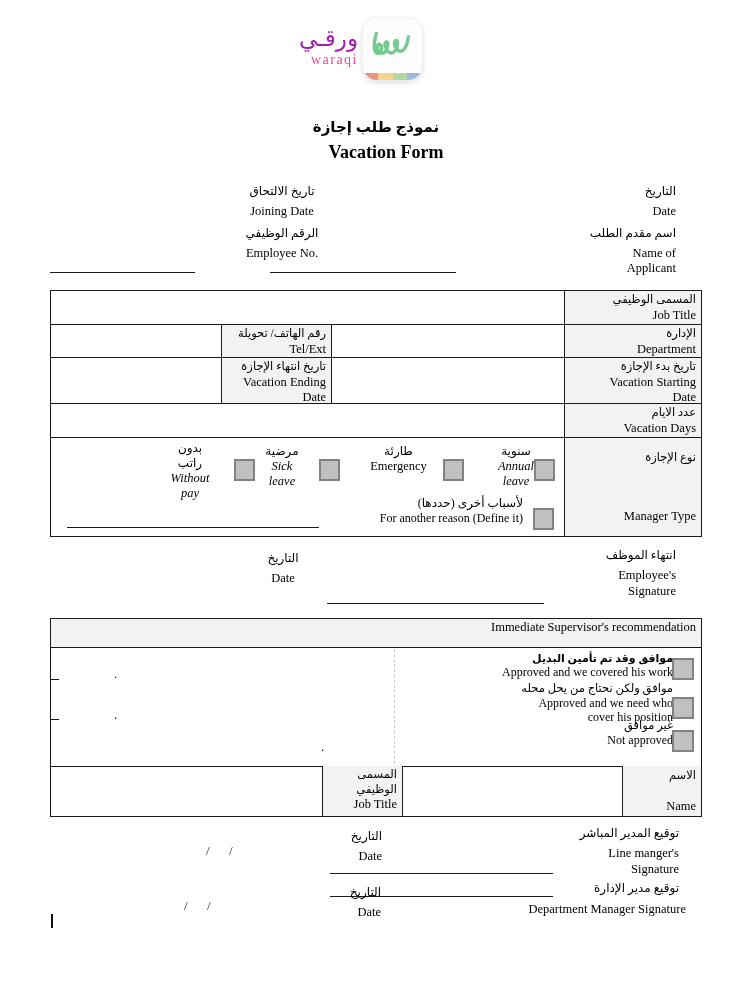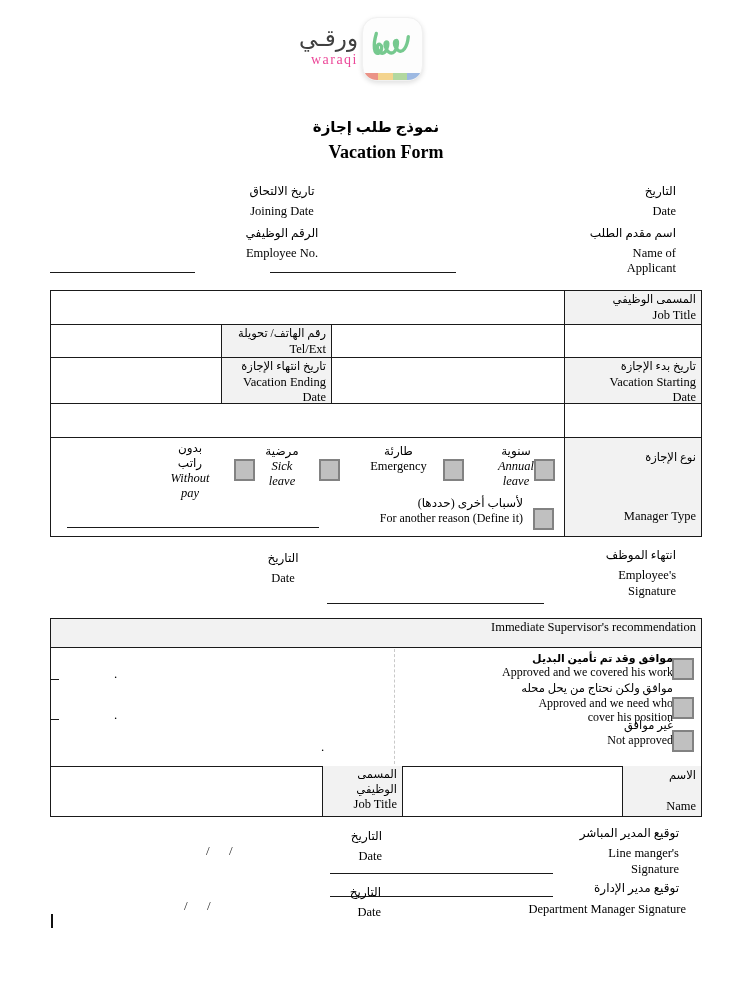--- a/index.html
+++ b/index.html
@@ -8,21 +8,21 @@
   .abs{position:absolute;}
   .ar{font-size:12px;}
   .en{font-size:12.5px;}
   .center{text-align:center;}
   .right{text-align:right;}
   .bold{font-weight:bold;}
   .ital{font-style:italic;}
   .line{border-bottom:1.2px solid #1a1a1a;height:0;}
   
   .logo-text{left:288px;top:26px;width:70px;text-align:right;}
-  .logo-ar{font-size:23px;color:#404040;line-height:26px;}
+  .logo-ar{font-size:23px;color:#a21caf;line-height:26px;}
   .logo-en{font-size:14px;color:#ec4899;letter-spacing:1.5px;line-height:16px;}
   .logo-icon{left:362px;top:17px;width:59px;height:62px;border-radius:15px;background:#fdfdfd;
              border:1px solid #f1f1f1;box-shadow:0 2px 5px rgba(0,0,0,.13);overflow:hidden;}
   .stripe{position:absolute;left:0;right:0;bottom:0;height:7px;display:flex;}
   .stripe div{flex:1;}
   
   .title-ar{left:0;top:118px;width:752px;text-align:center;font-weight:bold;font-size:15px;}
   .title-en{left:0;top:142px;width:752px;text-align:center;font-weight:bold;font-size:18px;padding-left:10px;}
   
   .tbl{border:1px solid #1a1a1a;}
@@ -84,24 +84,32 @@
     <div class="hline" style="top:112px;"></div>
     <div class="hline" style="top:146px;"></div>
     <div class="vline" style="left:513px;top:0;height:245px;"></div>
     <div class="vline" style="left:170px;top:33px;height:79px;"></div>
     <div class="vline" style="left:280px;top:33px;height:79px;"></div>
 
     <div class="abs shade lbl" style="left:514px;top:0;width:136px;height:33px;">
       <div class="ar" dir="rtl">المسمى الوظيفي</div>
       <div class="en">Job Title</div>
     </div>
+    <div class="abs shade lbl" style="left:514px;top:34px;width:136px;height:32px;">
+      <div class="ar" dir="rtl">الإدارة</div>
+      <div class="en">Department</div>
+    </div>
     <div class="abs shade lbl" style="left:514px;top:67px;width:136px;height:45px;">
       <div class="ar" dir="rtl">تاريخ بدء الإجازة</div>
       <div class="en">Vacation Starting</div>
       <div class="en">Date</div>
+    </div>
+    <div class="abs shade lbl" style="left:514px;top:113px;width:136px;height:33px;">
+      <div class="ar" dir="rtl">عدد الايام</div>
+      <div class="en">Vacation Days</div>
     </div>
     <div class="abs shade lbl" style="left:514px;top:147px;width:136px;height:98px;display:flex;flex-direction:column;justify-content:space-between;padding-top:12px;padding-bottom:12px;">
       <div class="ar" dir="rtl">نوع الإجازة</div>
       <div class="en">Manager Type</div>
     </div>
 
     <div class="abs shade lbl" style="left:171px;top:34px;width:109px;height:32px;">
       <div class="ar" dir="rtl">رقم الهاتف/ تحويلة</div>
       <div class="en">Tel/Ext</div>
     </div>

